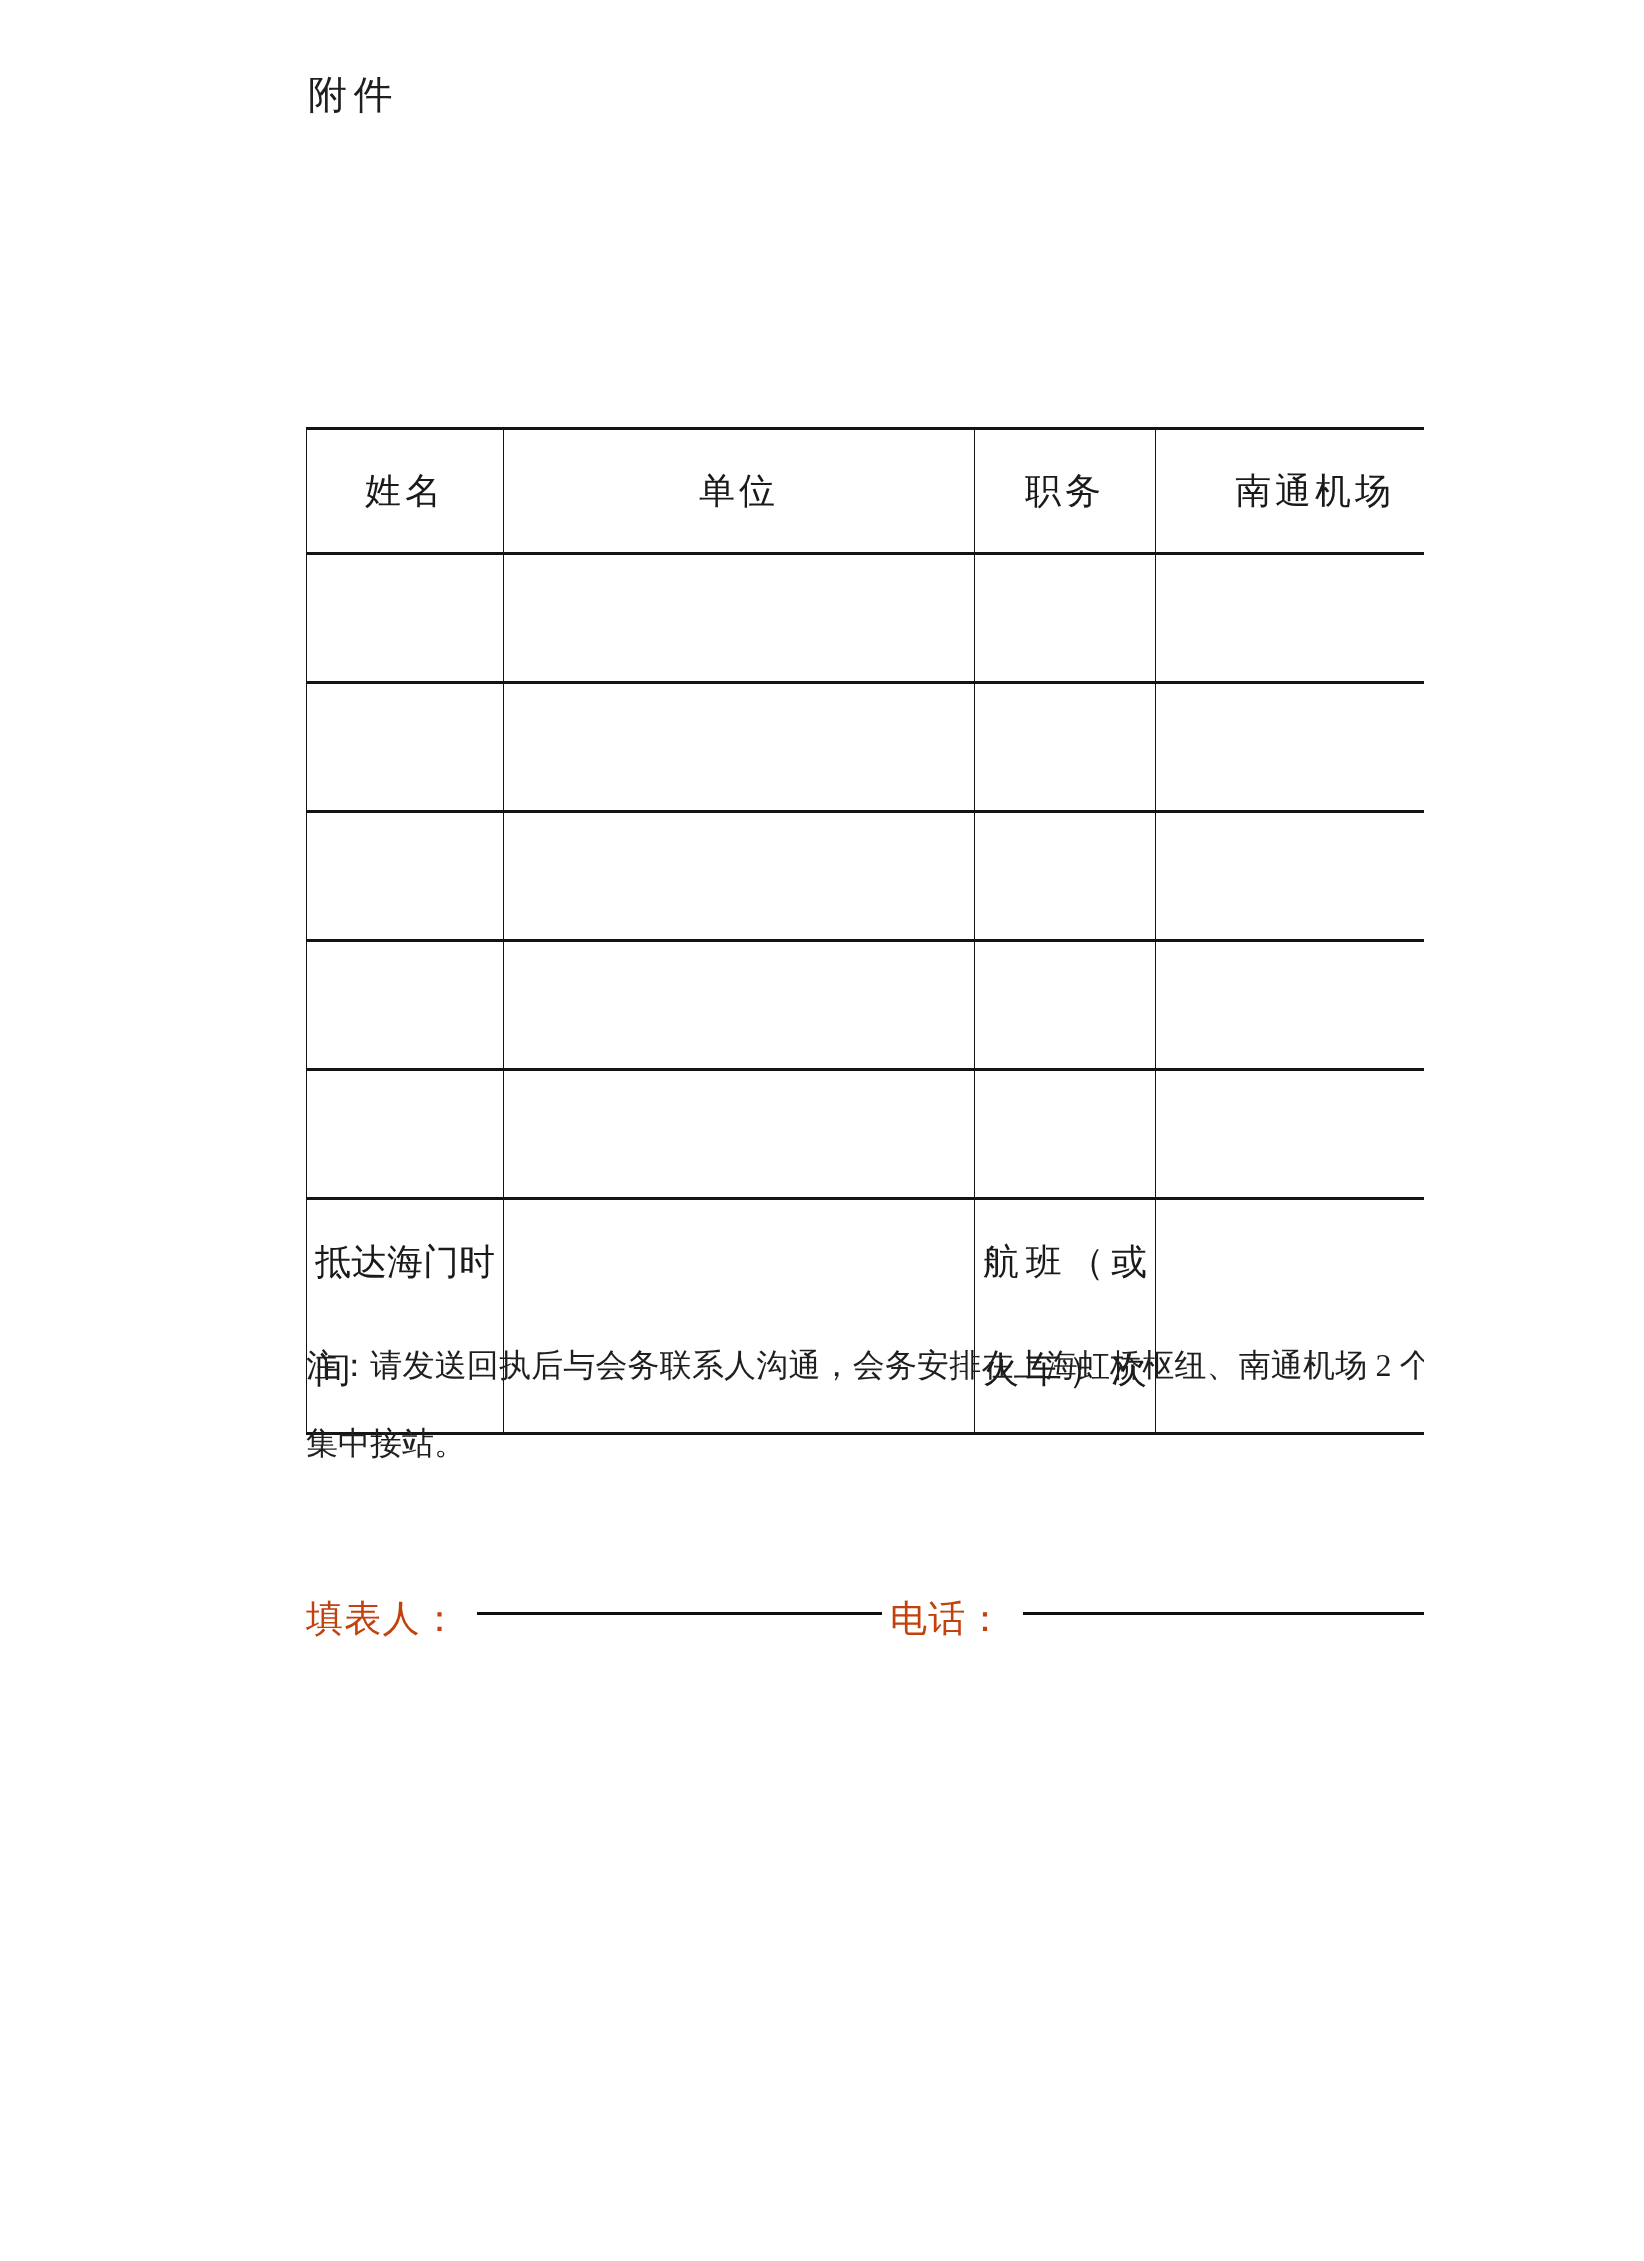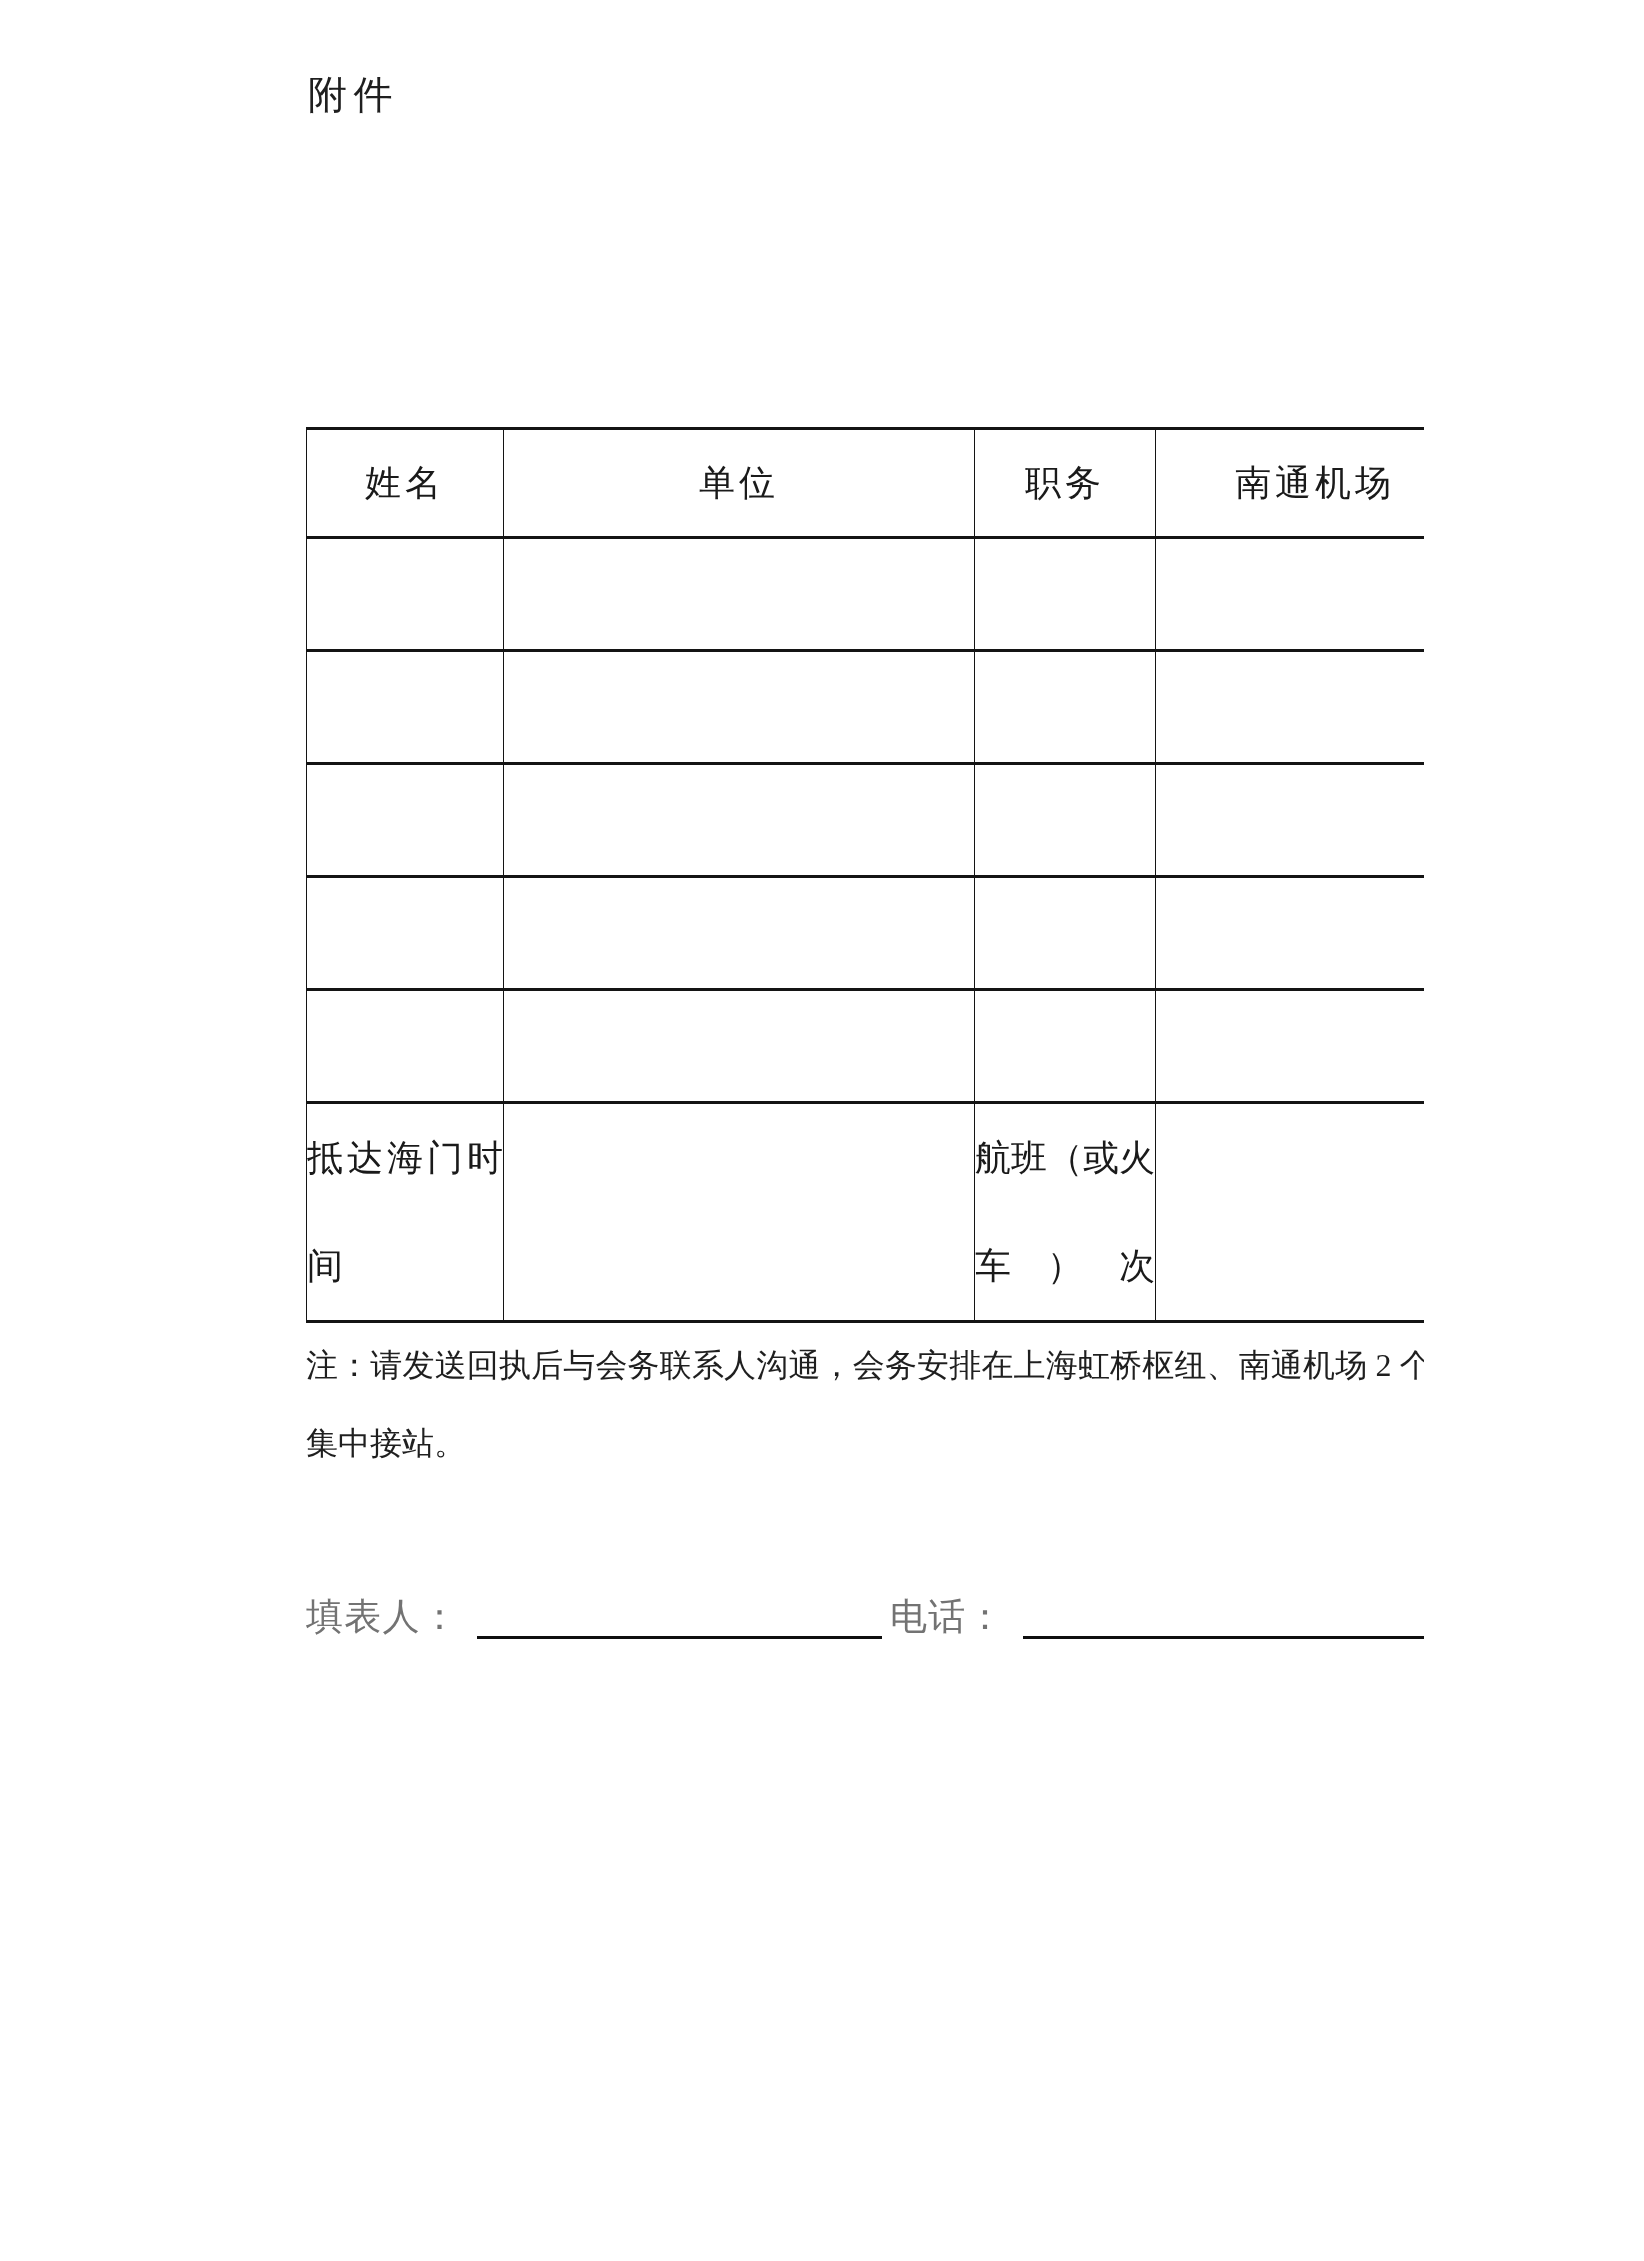--- a/index.html
+++ b/index.html
@@ -55,21 +55,21 @@
   .form-table col.c2 { width: 471px; }
   .form-table col.c3 { width: 181px; }
   .form-table col.c4 { width: 319px; }
 
   .form-table th,
   .form-table td {
     border-left: 1.9px solid #141414;
     border-right: 1.9px solid #141414;
     border-top: 3.2px solid #141414;
     border-bottom: 3.2px solid #141414;
-    padding: 0;
+    padding: 8px;
     font-size: 36px;
     font-weight: normal;
     color: #1a1a1a;
     background: #ffffff;
     overflow: hidden;
   }
   .form-table th {
     height: 106px;
     text-align: center;
     vertical-align: middle;
@@ -102,26 +102,25 @@
     color: #1f1f1f;
     word-break: break-all;
   }
 
   
   .fill-line {
     position: absolute;
     left: 306px;
     top: 1587px;
     display: flex;
-    align-items: flex-end;
+    align-items: center;
     font-size: 37px;
     line-height: 64px;
-    color: #737373;
+    color: #c2410c;
     white-space: nowrap;
-    font-family: Liberation Mono, monospace;
   }
   .fill-line .label {
     letter-spacing: 1.3px;
   }
   .blank-line {
     display: inline-block;
     width: 405px;
     height: 0;
     border-bottom: 3.2px solid #0f0f0f;
     margin: 0 0 11.6px 0;

